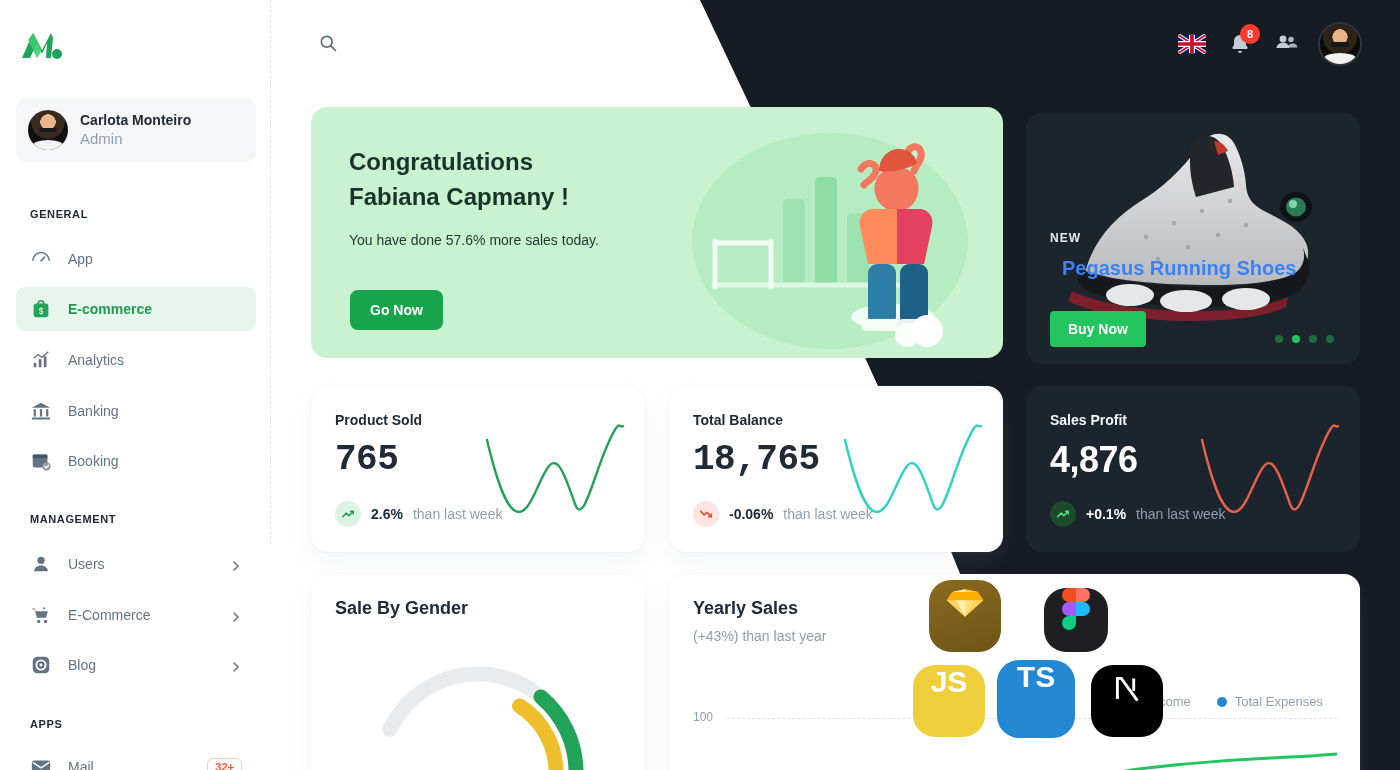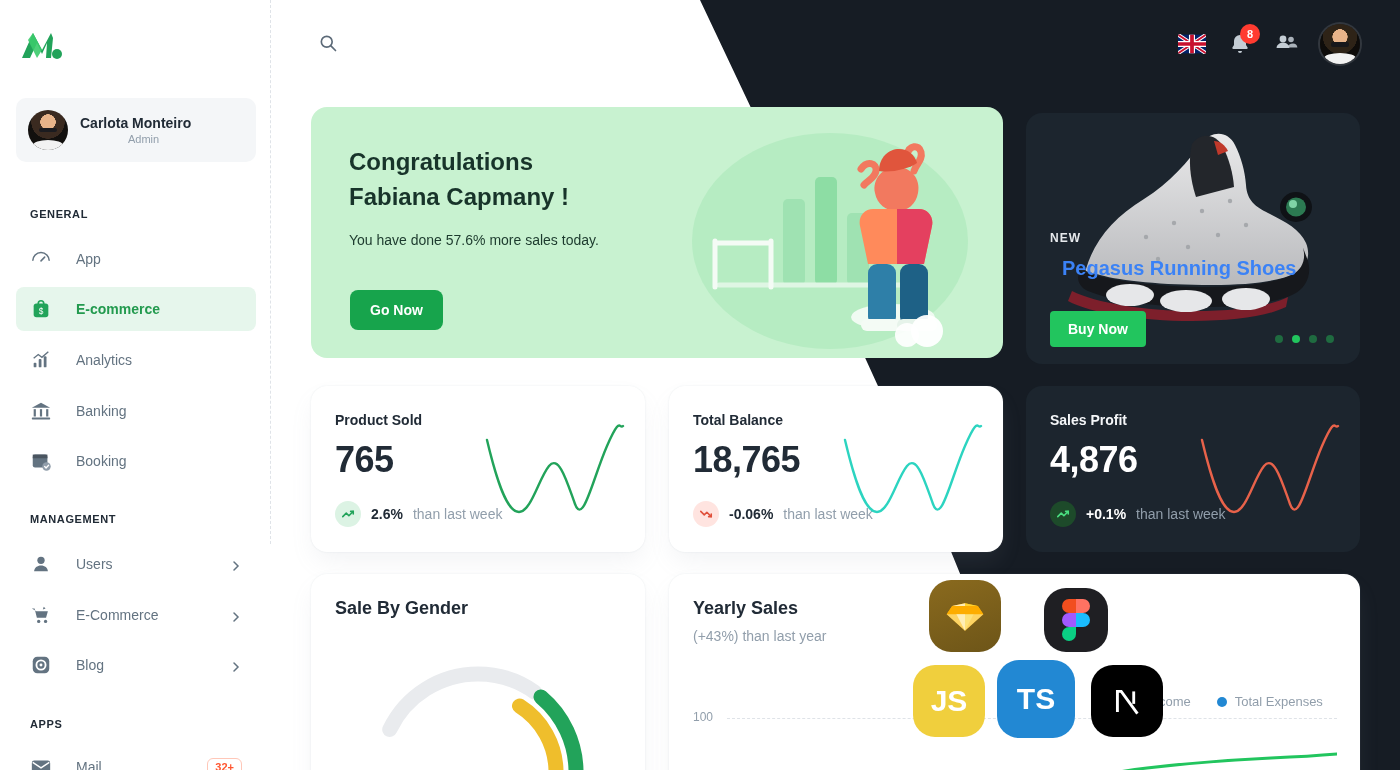--- a/index.html
+++ b/index.html
@@ -50,29 +50,29 @@
   }
   .avatar-sm::after {
     content:""; position:absolute; left:28%; top:46%; width:44%; height:10%;
     background:#1b1b1f; border-radius:2px;
   }
   .avatar-sm::before {
     content:""; position:absolute; left:12%; bottom:0; width:76%; height:26%;
     background:#f2f2f2; border-radius:50% 50% 0 0;
   }
   .profile-name { font-size: 14px; font-weight: 700; color: #212B36; line-height: 1.3; }
-  .profile-role { font-size: 11px; color: #919EAB; line-height: 1.3; margin-left: 48px; }
+  .profile-role { font-size: 15px; color: #919EAB; line-height: 1.3; }
 
   .nav-section-title {
     position: absolute; left: 30px; font-size: 11px; font-weight: 700;
     color: #212B36; letter-spacing: 0.6px;
   }
   .nav-item {
     position: absolute; left: 16px; width: 240px; height: 44px;
-    display: flex; align-items: center; gap: 24px; padding: 0 14px;
+    display: flex; align-items: center; gap: 16px; padding: 0 14px;
     border-radius: 8px; cursor: pointer;
   }
   .nav-item.active { background: #E6F6EC; }
   .nav-label { font-size: 14px; color: #637381; flex: 1; }
   .nav-item.active .nav-label { color: #229A4E; font-weight: 700; }
   .nav-ico { width: 22px; height: 22px; flex: none; display:block; }
   .chev { width: 12px; height: 12px; flex: none; }
   .badge-red {
     font-size: 11px; font-weight: 700; color: #FF5630;
     border: 1px solid #FFC7B8; border-radius: 6px; padding: 2px 7px;
@@ -162,21 +162,21 @@
   #stat2 { left: 398px; background: #fff; box-shadow: 0 0 2px rgba(145,158,171,0.2), 0 12px 24px -4px rgba(145,158,171,0.12); }
   #stat3 { left: 755px; background: #1C252E; }
   .stat .st-title { position: absolute; left: 24px; top: 26px; font-size: 14px; font-weight: 700; }
   .stat .st-value { position: absolute; left: 24px; top: 53px; font-size: 36px; font-weight: 700; letter-spacing: -0.5px; }
   .stat .st-foot { position: absolute; left: 24px; top: 115px; display: flex; align-items: center; gap: 10px; }
   .trend-circle { width: 26px; height: 26px; border-radius: 50%; display: flex; align-items: center; justify-content: center; flex: none; }
   .st-pct { font-size: 14px; font-weight: 700; }
   .st-cmp { font-size: 14px; }
   .spark { position: absolute; right: 18px; top: 34px; width: 144px; height: 100px; }
   .light .st-title { color: #212B36; }
-  .light .st-value { color: #212B36; }
+  .light .st-value { color: #212B36; font-family: Liberation Mono, monospace; }
   .light .st-pct { color: #212B36; }
   .light .st-cmp { color: #919EAB; }
   .dark .st-title { color: #F4F6F8; }
   .dark .st-value { color: #fff; }
   .dark .st-pct { color: #fff; }
   .dark .st-cmp { color: #919EAB; }
 
   
   #gender {
     left: 40px; top: 574px; width: 334px; height: 250px; background: #fff;
@@ -190,21 +190,21 @@
   #yearly .b-title { position: absolute; left: 24px; top: 24px; font-size: 18px; font-weight: 700; color: #212B36; }
   #yearly .b-sub { position: absolute; left: 24px; top: 54px; font-size: 14px; color: #919EAB; }
   .ylabel { position: absolute; left: 24px; top: 136px; font-size: 12px; color: #919EAB; }
   .gridline { position: absolute; left: 58px; top: 144px; width: 610px; border-top: 1px dashed #DFE3E8; }
   .legend { position: absolute; left: 430px; top: 120px; display: flex; gap: 26px; align-items: center; }
   .legend-item { display: flex; align-items: center; gap: 8px; font-size: 13px; color: #919EAB; }
   .legend-dot { width: 10px; height: 10px; border-radius: 50%; flex: none; }
 
   
   #tech { position: absolute; left: 929px; top: 573px; z-index: 9; }
-  .tile { position: absolute; border-radius: 22px; display: flex; align-items: center; justify-content: center; }
+  .tile { position: absolute; border-radius: 22px; display: flex; justify-content: center; }
   .tile-label { font-size: 30px; font-weight: 700; }
   #tile-sketch { left: 0px;  top: 7px;  width: 72px; height: 72px; background: linear-gradient(160deg,#8a6a1e,#6d5518); }
   #tile-figma  { left: 115px;top: 15px; width: 64px; height: 64px; background: #1f1f23; }
   #tile-js     { left: -16px;top: 92px; width: 72px; height: 72px; background: #F0CF3D; }
   #tile-ts     { left: 68px; top: 87px; width: 78px; height: 78px; background: #2288D3; }
   #tile-next   { left: 162px;top: 92px; width: 72px; height: 72px; background: #000; }
 </style>
 </head>
 <body>
 

